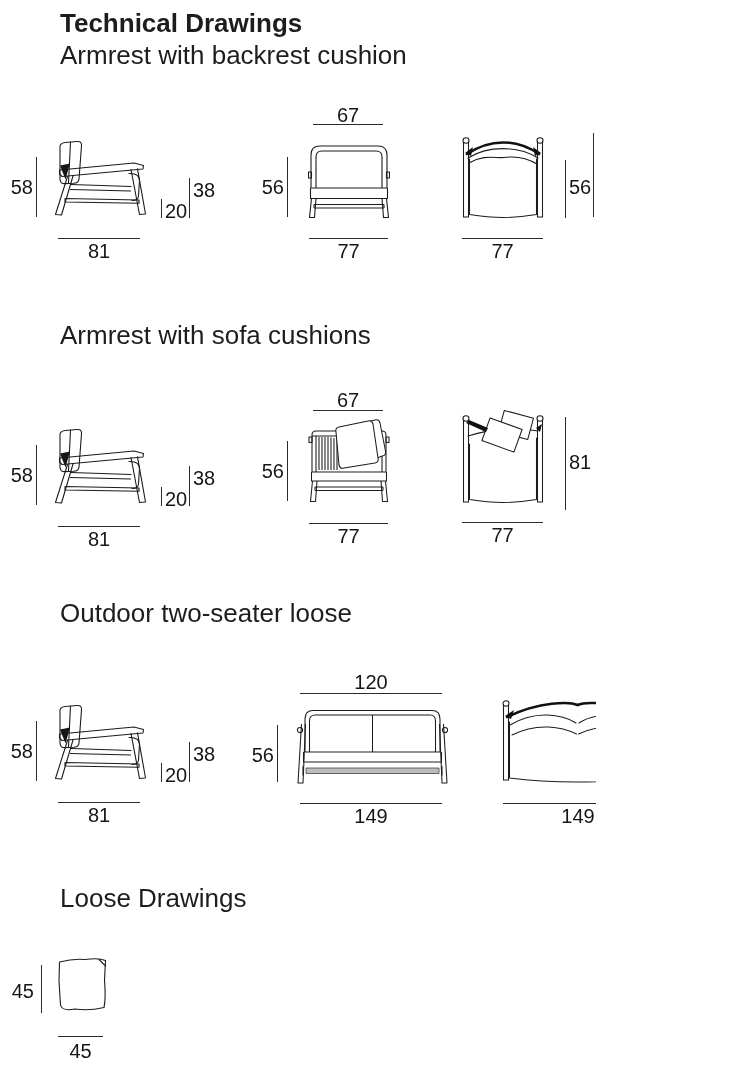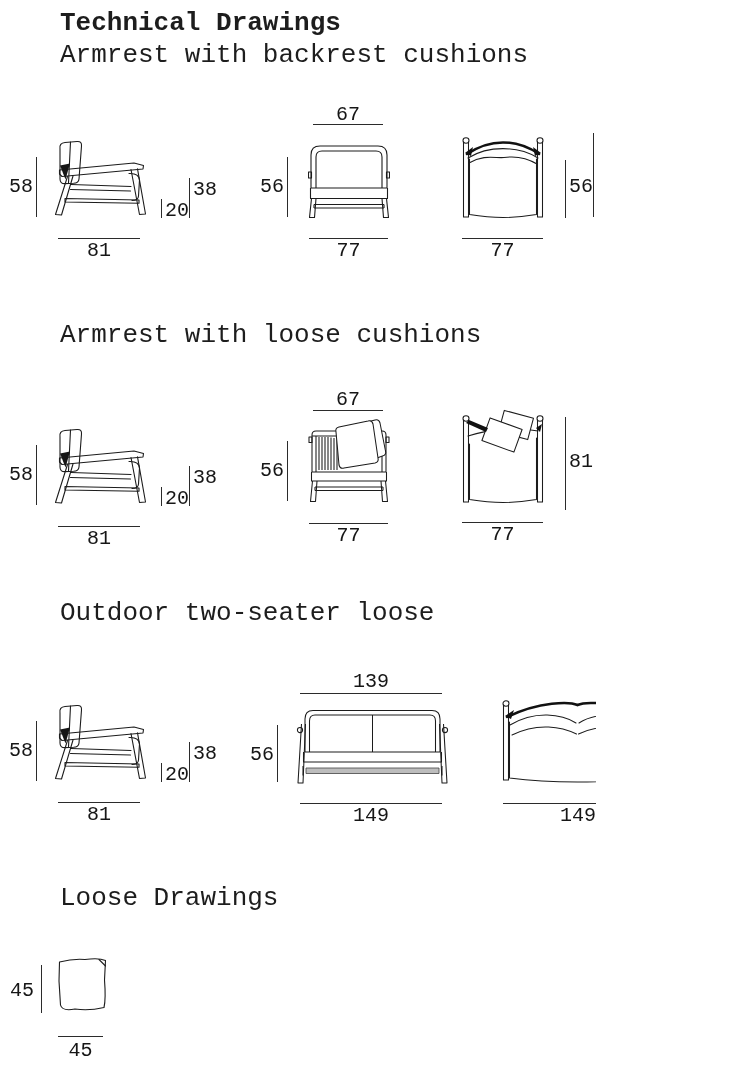--- a/index.html
+++ b/index.html
@@ -1,19 +1,19 @@
 <!DOCTYPE html>
 <html><head>
 <meta charset="utf-8">
 <style>
   * { margin:0; padding:0; box-sizing:border-box; }
   html, body { background:#ffffff; }
   .page {
     position:relative; width:596px; height:1088px; background:#ffffff;
-    font-family:Liberation Mono, monospace; color:#1c1c1c; overflow:hidden;
+    font-family:Liberation Sans, sans-serif; color:#1c1c1c; overflow:hidden;
   }
   .title   { position:absolute; left:60px; font-size:26px; font-weight:700; color:#1d1d1d; }
   .stitle  { position:absolute; left:60px; font-size:26px; font-weight:400; color:#1d1d1d; }
   .dim     { position:absolute; font-size:20px; line-height:20px; color:#161616; white-space:nowrap; }
   .dim.c   { text-align:center; }
   .dim.r   { text-align:right; }
   .vl      { position:absolute; width:1px; background:#2b2b2b; }
   .hl      { position:absolute; height:1px; background:#2b2b2b; }
   .fig     { position:absolute; line-height:0; }
   svg.defs { position:absolute; width:0; height:0; overflow:hidden; }
@@ -132,21 +132,21 @@
       <symbol id="cu" viewBox="0 0 56 60">
         <g fill="none" stroke="#1c1c1c" stroke-width="1.1" stroke-linecap="round" stroke-linejoin="round">
           <path d="M4.5,7 Q18,3.5 30,4.5 Q44,2.5 50.5,5.5 L49.5,25 Q51,44 49,52.5 Q34,56 20,54 Q7,56.5 5.5,50 L4,26 Z"></path>
           <path d="M44,4.5 L50.5,11"></path>
         </g>
       </symbol>
     </defs>
   </svg>
 
   <div class="title" style="top:8px">Technical Drawings</div>
-  <div class="stitle" style="top:40px">Armrest with backrest cushions</div>
+  <div class="stitle" style="top:40px">Armrest with backrest cushion</div>
 
   <div class="fig" style="left:52px;top:140px">
     <svg width="96" height="78">
         <use href="#sc"></use>
       </svg>
   </div>
   <div class="vl" style="left:36px;top:157px;height:60px"></div>
   <div class="dim r" style="left:6px;top:177px;width:27px">58</div>
   <div class="hl" style="left:58px;top:238px;width:82px"></div>
   <div class="dim c" style="left:58px;top:241px;width:82px">81</div>
@@ -172,21 +172,21 @@
         <use href="#bc1"></use>
       </svg>
   </div>
   <div class="vl" style="left:565px;top:160px;height:58px"></div>
   <div class="dim" style="left:569px;top:177px">56</div>
   <div class="vl" style="left:593px;top:133px;height:84px"></div>
   <div class="dim" style="left:597px;top:167px">81</div>
   <div class="hl" style="left:462px;top:238px;width:81px"></div>
   <div class="dim c" style="left:462px;top:241px;width:81px">77</div>
 
-  <div class="stitle" style="top:320px">Armrest with loose cushions</div>
+  <div class="stitle" style="top:320px">Armrest with sofa cushions</div>
 
   <div class="fig" style="left:52px;top:428px">
     <svg width="96" height="78">
         <use href="#sc"></use>
       </svg>
   </div>
   <div class="vl" style="left:36px;top:445px;height:60px"></div>
   <div class="dim r" style="left:6px;top:465px;width:27px">58</div>
   <div class="hl" style="left:58px;top:526px;width:82px"></div>
   <div class="dim c" style="left:58px;top:529px;width:82px">81</div>
@@ -231,21 +231,21 @@
   <div class="vl" style="left:161px;top:763px;height:19px"></div>
   <div class="dim" style="left:165px;top:765px">20</div>
   <div class="vl" style="left:189px;top:742px;height:40px"></div>
   <div class="dim" style="left:193px;top:744px">38</div>
 
   <div class="fig" style="left:295px;top:706px">
     <svg width="155" height="80">
         <use href="#sf"></use>
       </svg>
   </div>
-  <div class="dim c" style="left:300px;top:672px;width:142px">139</div>
+  <div class="dim c" style="left:300px;top:672px;width:142px">120</div>
   <div class="hl" style="left:300px;top:693px;width:142px"></div>
   <div class="vl" style="left:277px;top:725px;height:57px"></div>
   <div class="dim r" style="left:246px;top:745px;width:28px">56</div>
   <div class="hl" style="left:300px;top:803px;width:142px"></div>
   <div class="dim c" style="left:300px;top:806px;width:142px">149</div>
 
   <div class="fig" style="left:500px;top:694px">
     <svg width="155" height="90">
         <use href="#sb"></use>
       </svg>

